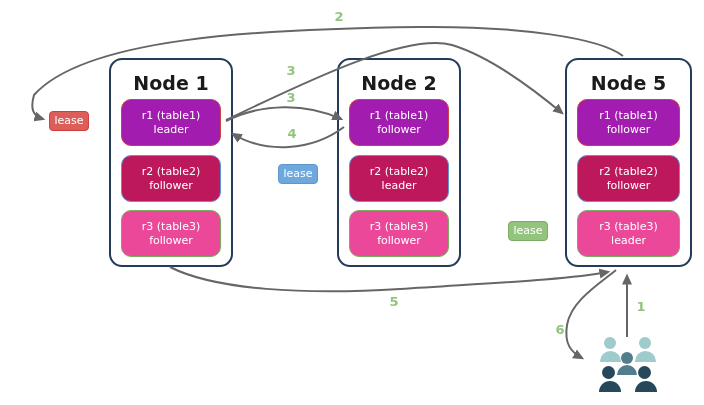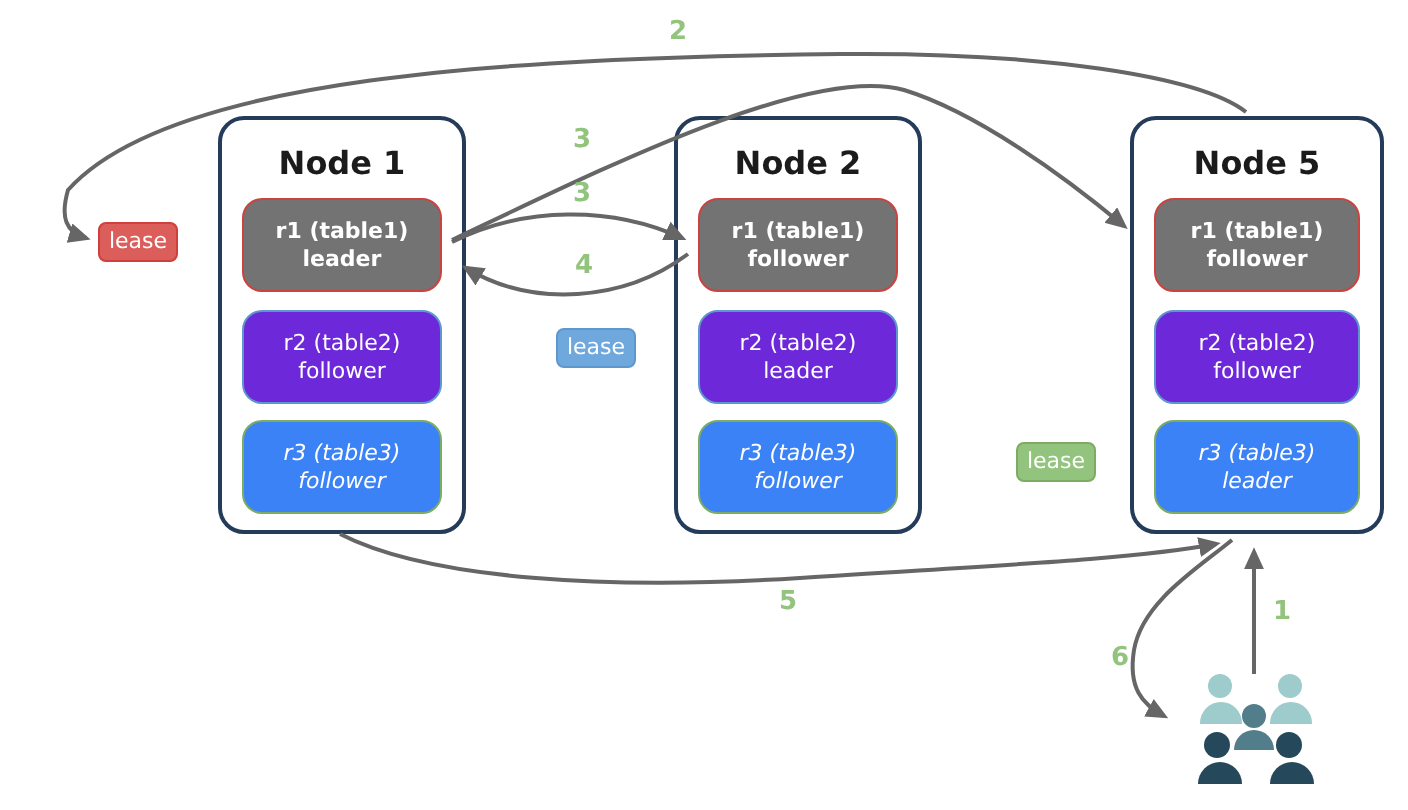--- a/index.html
+++ b/index.html
@@ -28,39 +28,39 @@
     height: 209px;
     background: #ffffff;
     border: 2px solid #243B59;
     border-radius: 13px;
     z-index: 2;
   }
   .node-title {
     position: absolute;
     top: 12px; left: 0; right: 0;
     text-align: center;
-    font-size: 16px;
+    font-size: 19px;
     font-weight: bold;
     color: #1b1b1b;
   }
   .replica {
     position: absolute;
     left: 10px; right: 10px;
     height: 47px;
     border-radius: 10px;
     color: #ffffff;
     text-align: center;
     font-size: 11px;
     line-height: 14px;
     padding-top: 9px;
   }
   .replica .rep-name, .replica .rep-role { display: block; }
-  .replica.red   { background: #737373; border: 1.5px solid #C94440; font-weight: bold; }
-  .replica.blue  { background: #6d28d9; border: 1.5px solid #5E96CE; }
-  .replica.green { background: #3b82f6; border: 1.5px solid #7CAC64; font-style: italic; }
+  .replica.red   { background: #a21caf; border: 1.5px solid #C94440; }
+  .replica.blue  { background: #be185d; border: 1.5px solid #5E96CE; }
+  .replica.green { background: #ec4899; border: 1.5px solid #7CAC64; }
   .rep1 { top: 39px; }
   .rep2 { top: 95px; }
   .rep3 { top: 150px; }
 
   .lease {
     position: absolute;
     width: 40px;
     height: 20px;
     border-radius: 4px;
     color: #ffffff;

